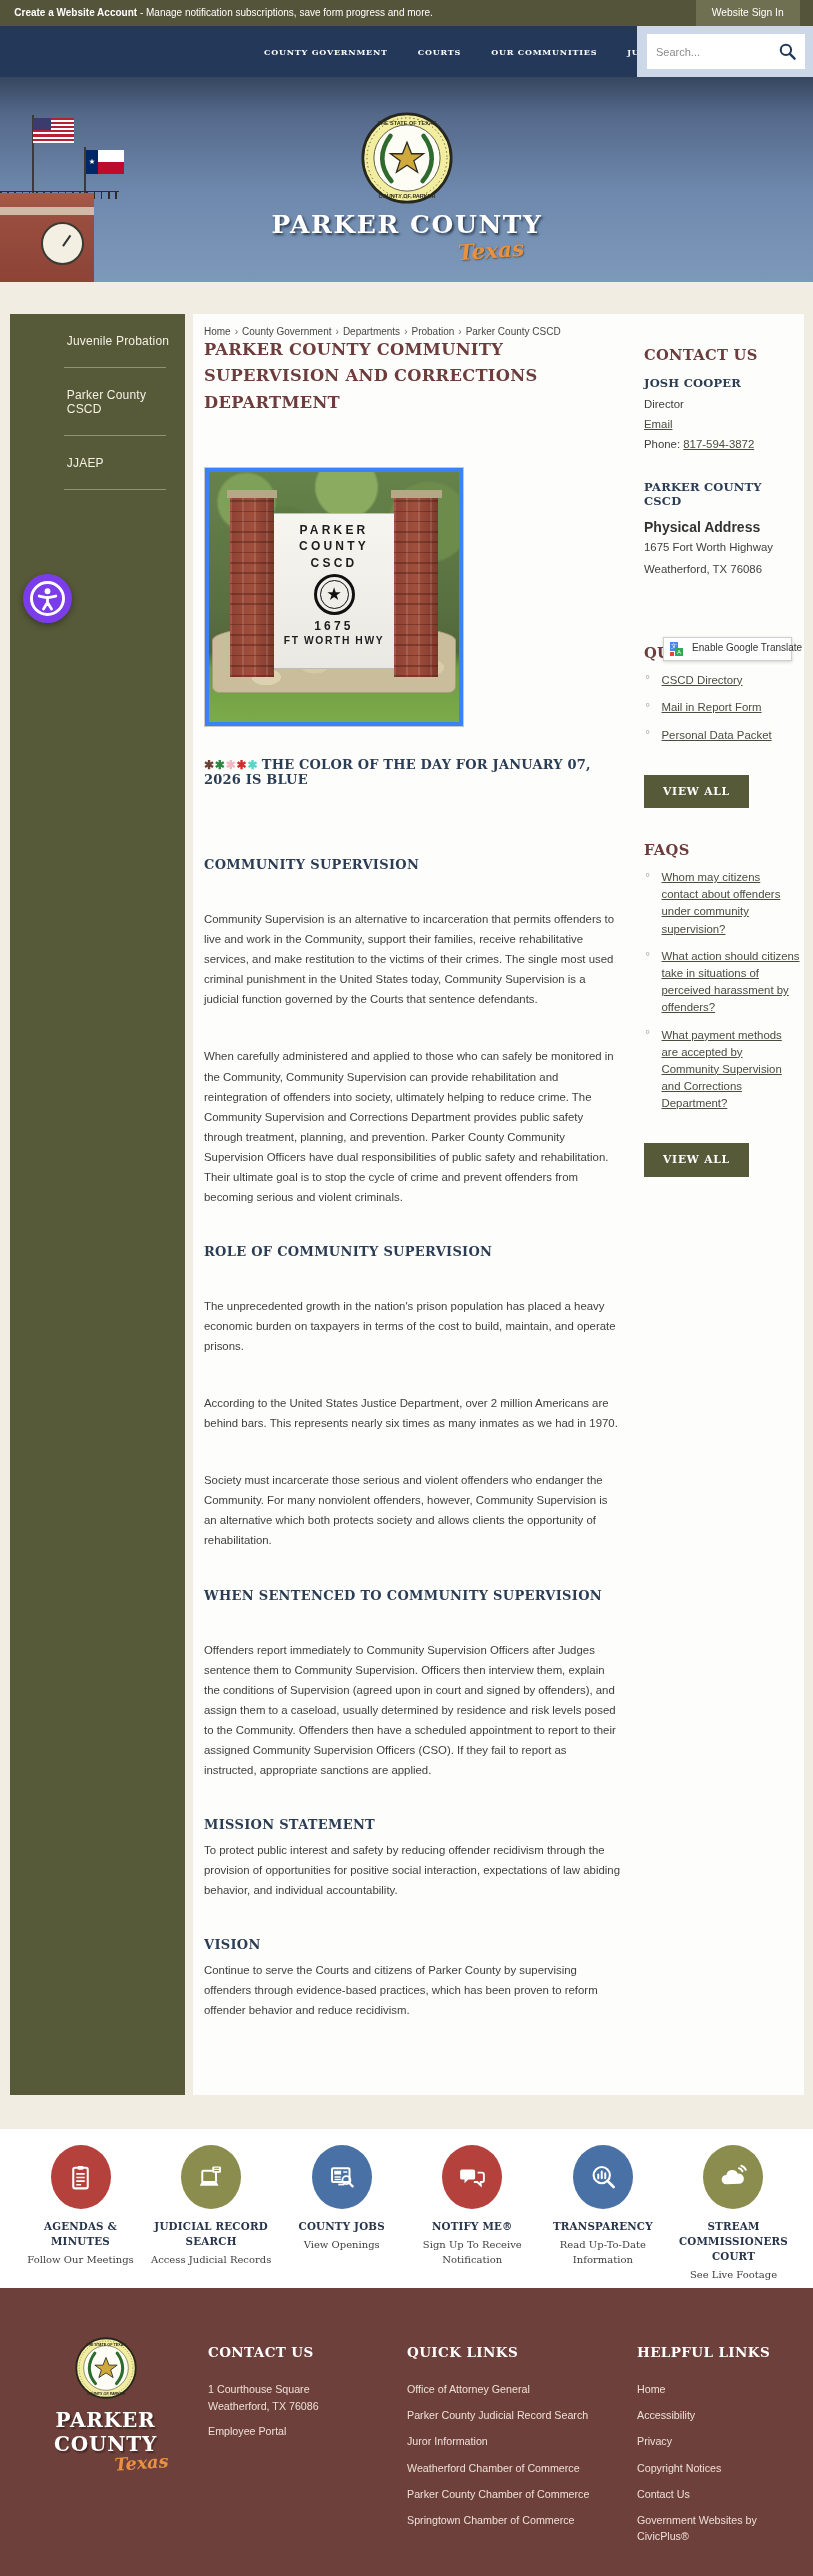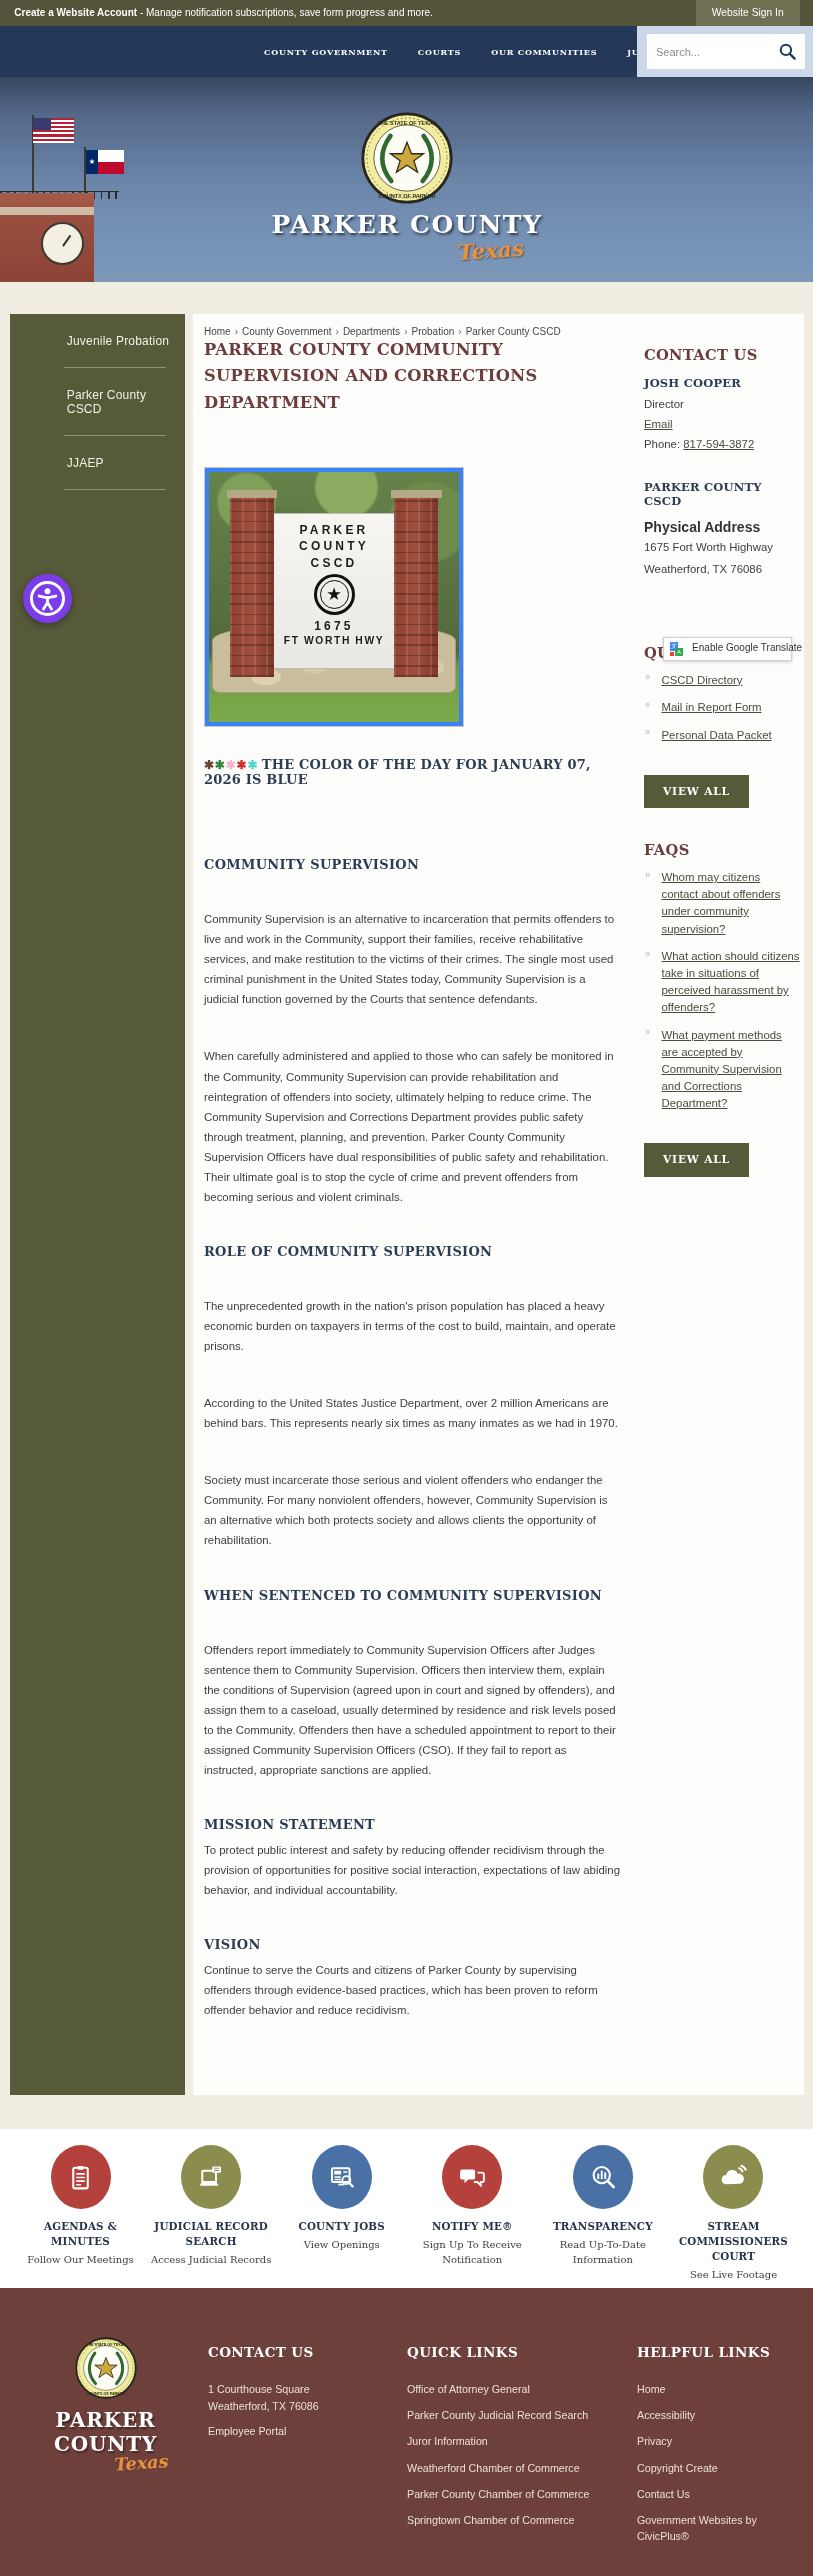--- a/index.html
+++ b/index.html
@@ -474,20 +474,20 @@
       <a class="f-link">Weatherford Chamber of Commerce</a>
       <a class="f-link">Parker County Chamber of Commerce</a>
       <a class="f-link">Springtown Chamber of Commerce</a>
     </div>
 
     <div class="f-col f-col-help">
       <div class="f-heading">HELPFUL LINKS</div>
       <a class="f-link">Home</a>
       <a class="f-link">Accessibility</a>
       <a class="f-link">Privacy</a>
-      <a class="f-link">Copyright Create</a>
+      <a class="f-link">Copyright Notices</a>
       <a class="f-link">Contact Us</a>
       <a class="f-link">Government Websites by CivicPlus®</a>
     </div>
   </div>
 
 </div>
 
 
 </body></html>

